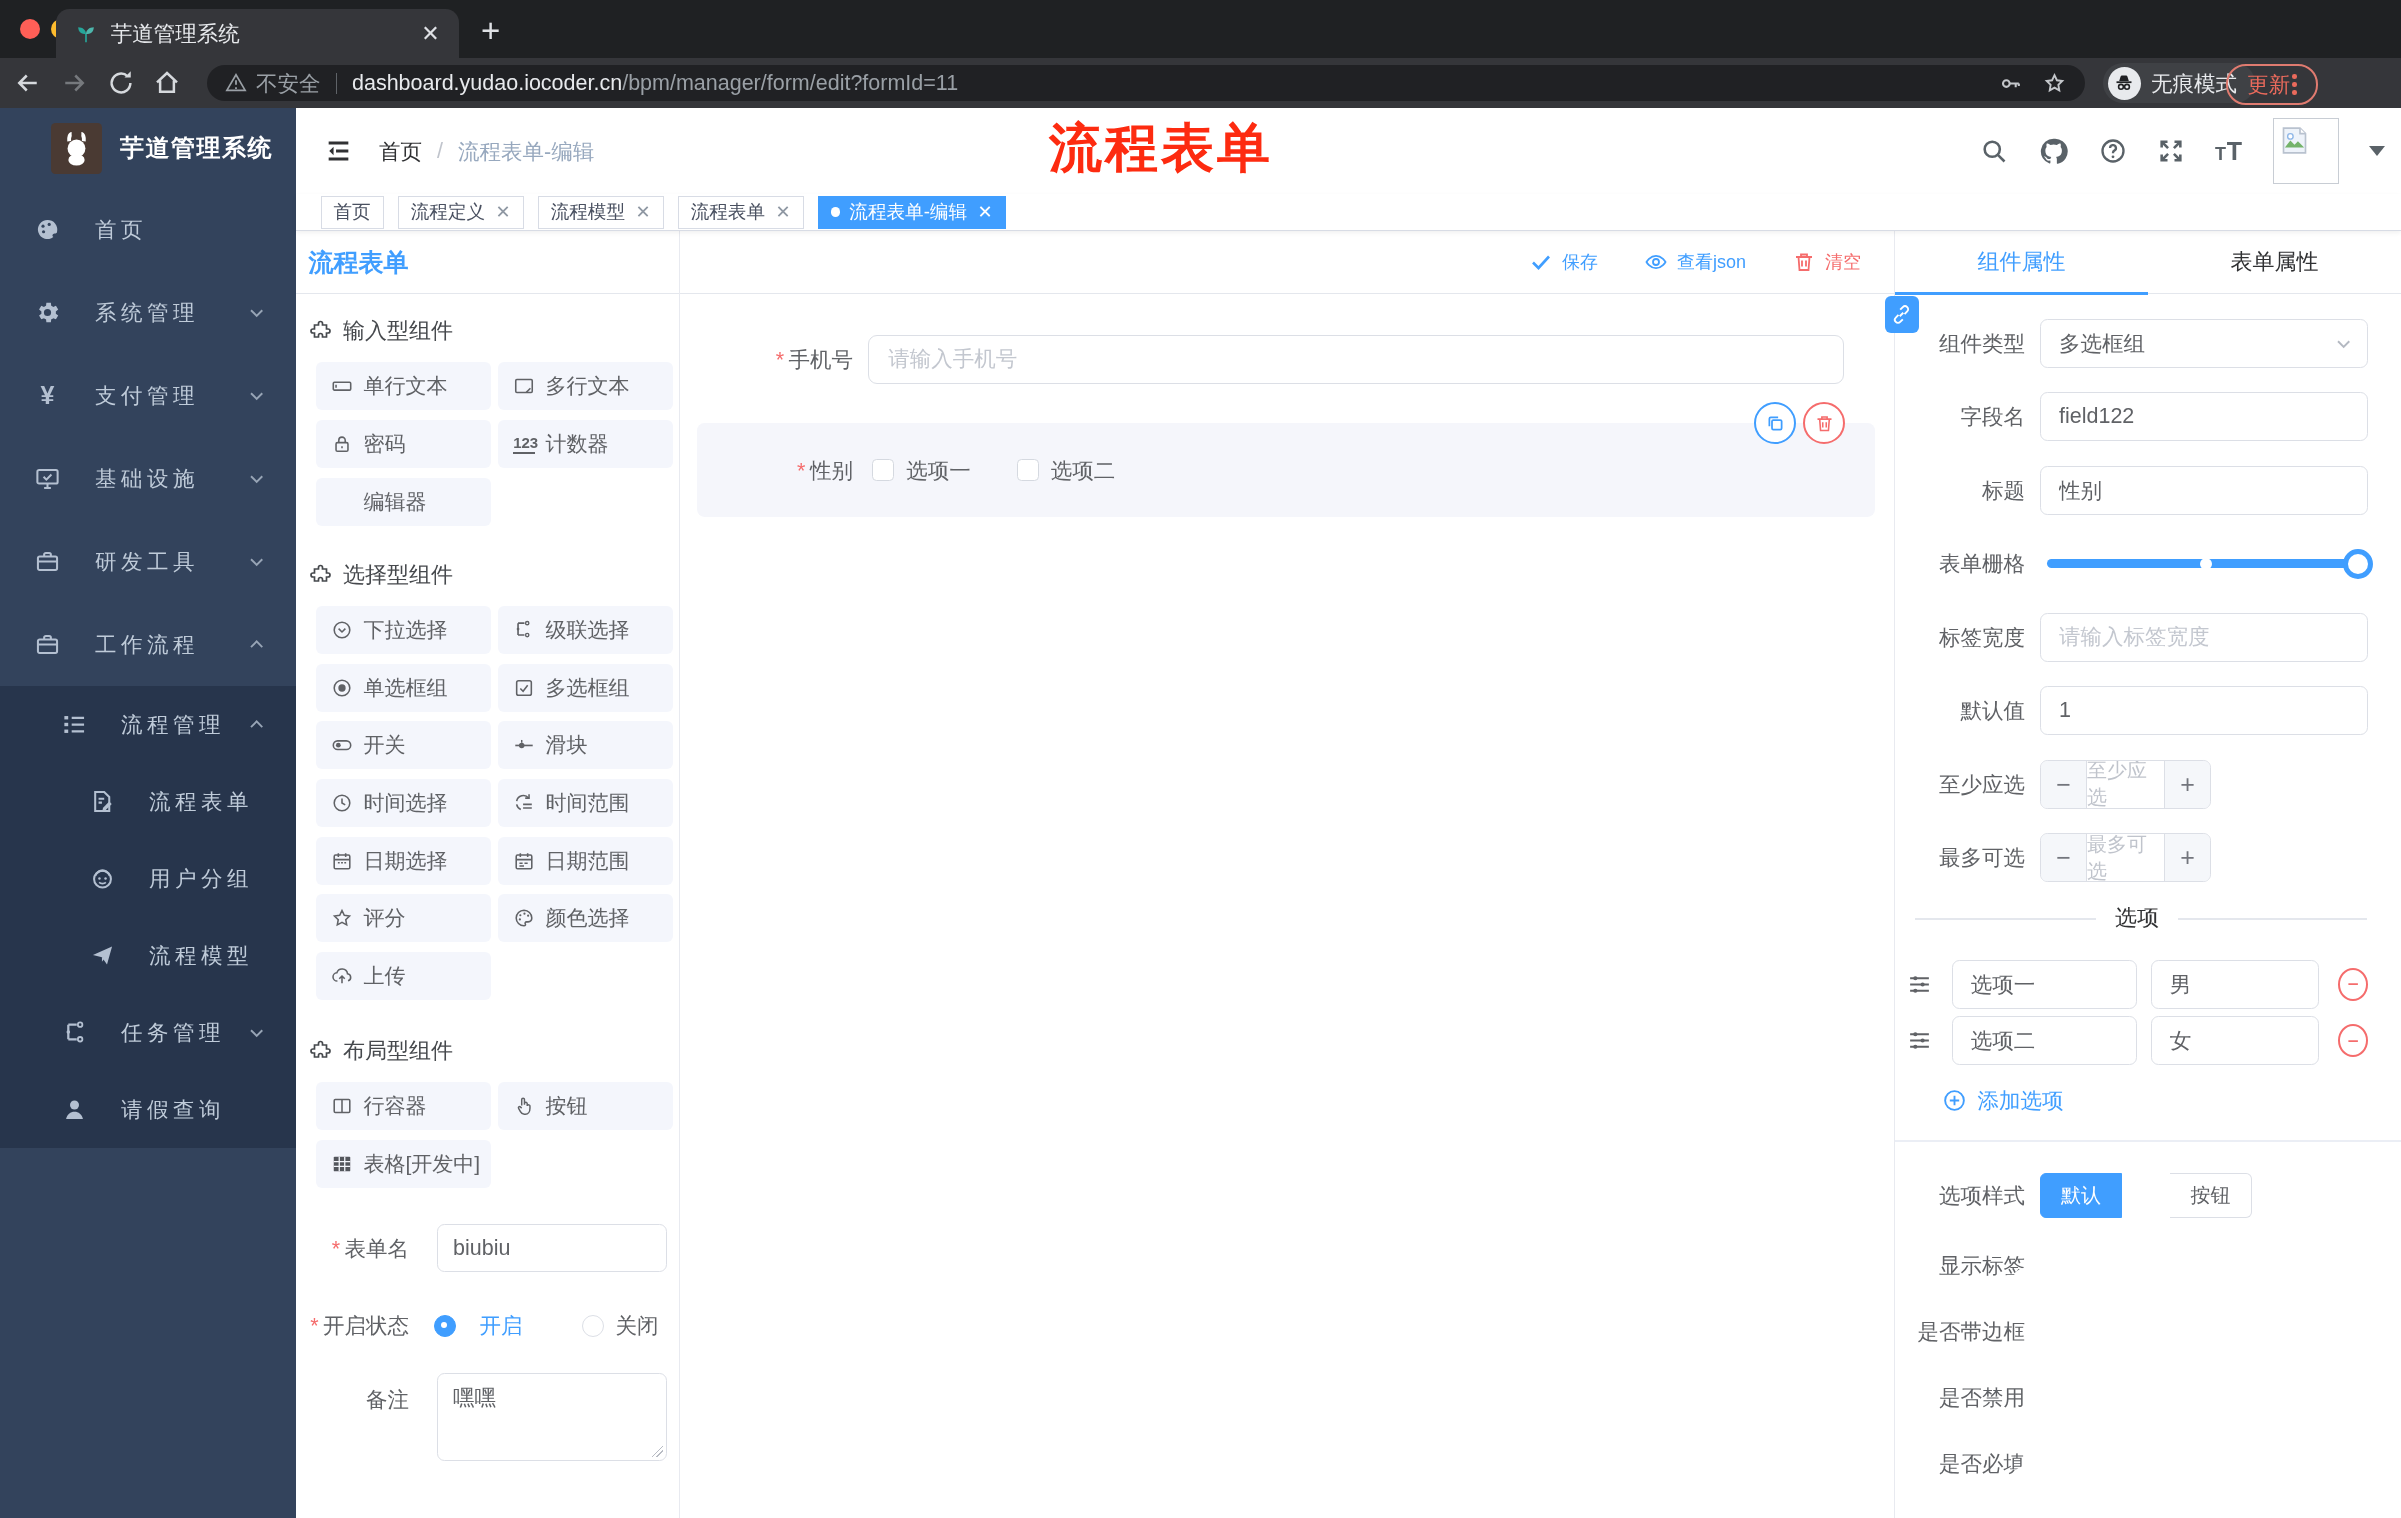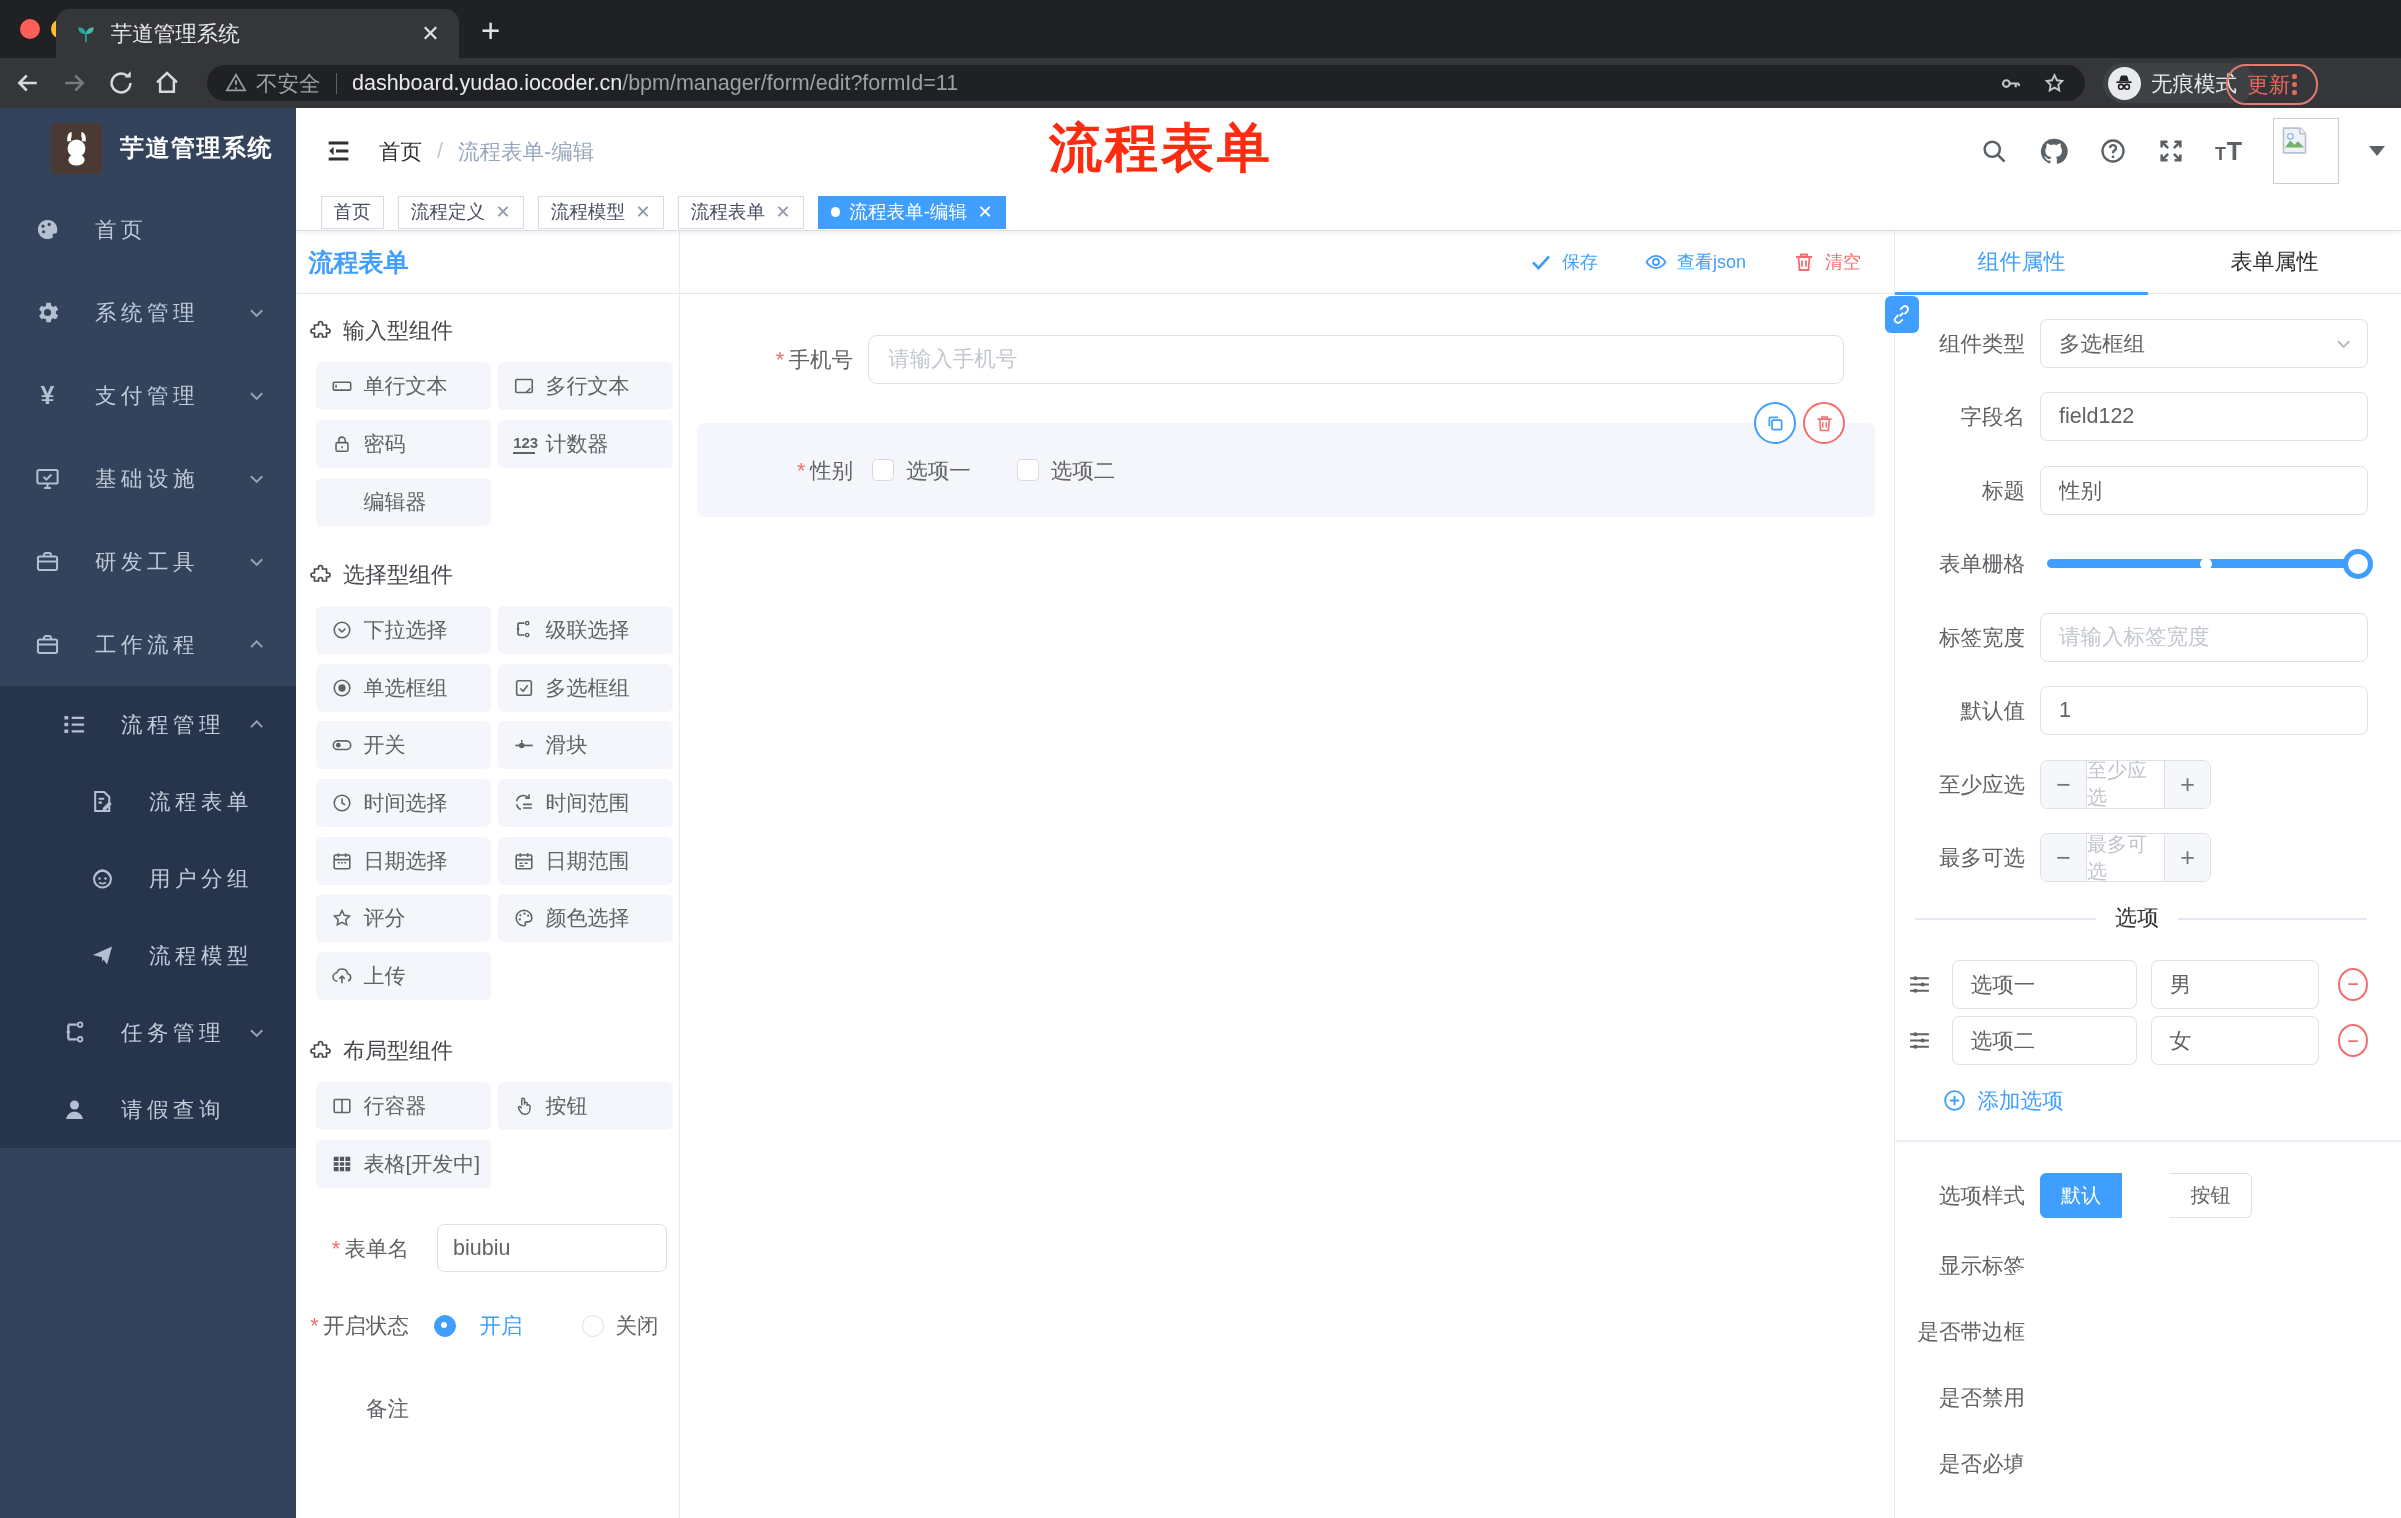--- a/index.html
+++ b/index.html
@@ -796,21 +796,22 @@
         <div class="frow" style="margin-top:39px">
           <span class="flabel"><span class="req">*</span><span>开启状态</span></span>
           <span style="display:flex;align-items:center;margin-left:24.5px">
             <span class="radio on"></span>
             <span class="rlbl-on">开启</span>
             <span class="radio off" style="margin-left:59px"></span>
             <span class="rlbl-off">关闭</span>
           </span>
         </div>
         <div class="frow" style="margin-top:33px;align-items:flex-start">
-          <span class="flabel" style="margin-top:21px">备注</span>
+          <span class="flabel" style="margin-top:12px">备注</span>
+          <div id="remark">嘿嘿</div>
         </div>
       </div>
 
       <div id="canvas">
         <div class="toprow" id="cactions">
           <span class="cact">
               <svg viewBox="0 0 32 32" width="24" height="24">
                 <use href="#i-check"></use>
               </svg>
               <span>保存</span>

